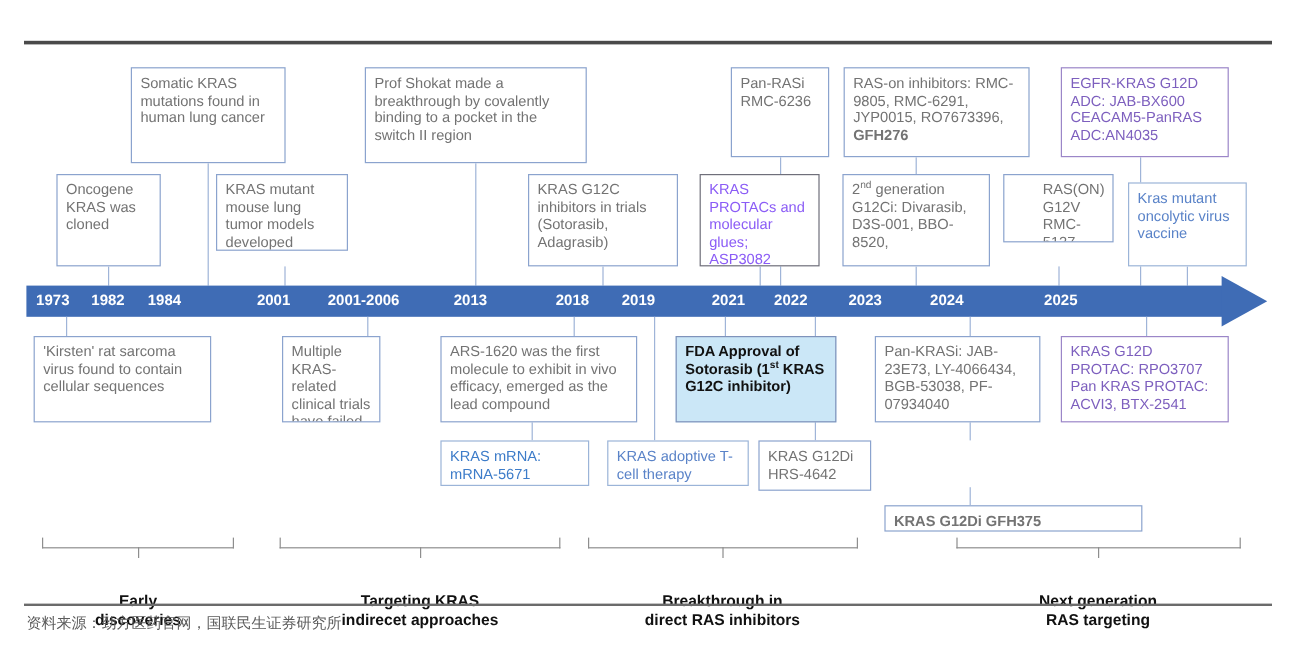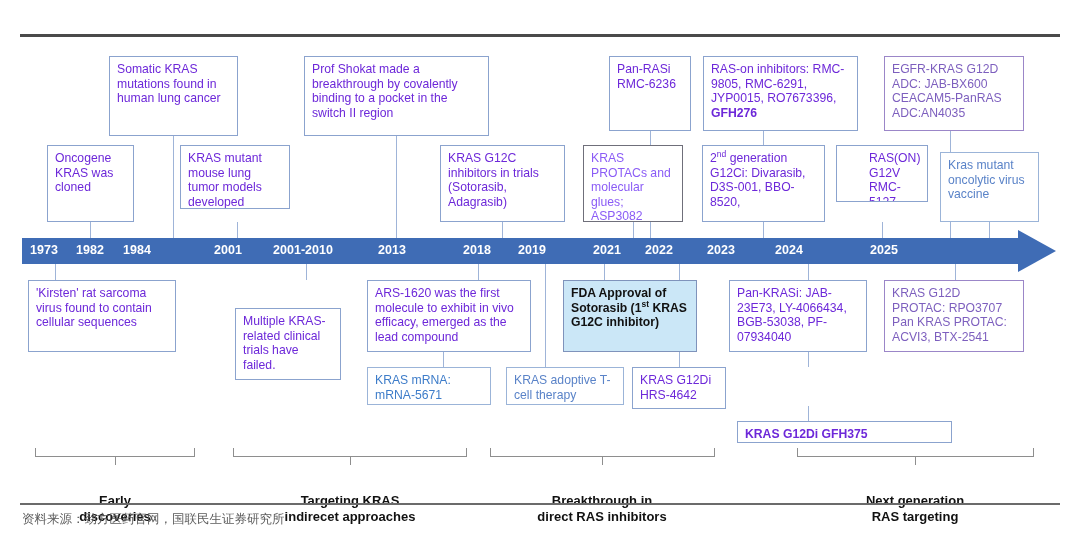--- a/index.html
+++ b/index.html
@@ -55,21 +55,21 @@
   .vline { position:absolute; width:1px; background:#9fb4d8; }
 
   
   .box {
     position:absolute;
     border:1px solid #8ba3ce;
     background:#ffffff;
     font-size:12.2px;
     line-height:14.6px;
     padding:5px 6px 4px 7px;
-    color:#6d28d9;
+    color:#737373;
     overflow:hidden;
   }
   .box.purple { border-color:#9b86c8; color:#7d5fbe; }
   .box.purple-strong { border-color:#6f6f7a; color:#8b5cf6; }
   .box.bluetext { color:#3d7cc9; border-color:#9bb4d8; }
   .box.bluetext2 { color:#5a83c8; border-color:#9bb4d8; }
   .box.hl {
     background:#cbe7f7; border-color:#7f93bb;
     font-weight:bold; color:#111;
   }
@@ -130,21 +130,21 @@
 
   <div class="box bluetext2" style="left:940px; top:152px; width:99px;  height:70px;">Kras mutant oncolytic virus vaccine</div>
 
   <div class="axis-bar"></div>
   <div class="axis-arrow"></div>
 
   <div class="year" style="left:44px;">1973</div>
   <div class="year" style="left:90px;">1982</div>
   <div class="year" style="left:137px;">1984</div>
   <div class="year" style="left:228px;">2001</div>
-  <div class="year" style="left:303px;">2001-2010</div>
+  <div class="year" style="left:303px;">2001-2006</div>
   <div class="year" style="left:392px;">2013</div>
   <div class="year" style="left:477px;">2018</div>
   <div class="year" style="left:532px;">2019</div>
   <div class="year" style="left:607px;">2021</div>
   <div class="year" style="left:659px;">2022</div>
   <div class="year" style="left:721px;">2023</div>
   <div class="year" style="left:789px;">2024</div>
   <div class="year" style="left:884px;">2025</div>
 
   <div class="vline" style="left:55px;  top:264px; height:16px;"></div>
@@ -154,21 +154,21 @@
   <div class="vline" style="left:545px; top:264px; height:103px;"></div>
   <div class="vline" style="left:604px; top:264px; height:16px;"></div>
   <div class="vline" style="left:679px; top:264px; height:103px;"></div>
   <div class="vline" style="left:808px; top:264px; height:16px;"></div>
   <div class="vline" style="left:808px; top:351px; height:16px;"></div>
   <div class="vline" style="left:808px; top:406px; height:15px;"></div>
   <div class="vline" style="left:955px; top:264px; height:16px;"></div>
 
   <div class="box" style="left:28px;  top:280px; width:148px; height:72px;">'Kirsten' rat sarcoma virus found to contain cellular sequences</div>
 
-  <div class="box" style="left:235px; top:280px; width:106px; height:72px;margin-top:28px;">Multiple KRAS-related clinical trials have failed.</div>
+  <div class="box" style="left:235px; top:280px; width:82px; height:72px;">Multiple KRAS-related clinical trials have failed.</div>
 
   <div class="box" style="left:367px; top:280px; width:164px; height:72px;">ARS-1620 was the first molecule to exhibit in vivo efficacy, emerged as the lead compound</div>
 
   <div class="box hl" style="left:563px; top:280px; width:134px; height:72px;"><span>FDA Approval of Sotorasib (1</span><sup>st</sup><span> KRAS G12C inhibitor)</span></div>
 
   <div class="box" style="left:729px; top:280px; width:138px; height:72px;">Pan-KRASi: JAB-23E73, LY-4066434, BGB-53038, PF-07934040</div>
 
   <div class="box purple" style="left:884px; top:280px; width:140px; height:72px;">KRAS G12D PROTAC: RPO3707 Pan KRAS PROTAC: ACVI3, BTX-2541</div>
 
   <div class="box bluetext" style="left:367px; top:367px; width:124px; height:38px;">KRAS mRNA: mRNA-5671</div>

